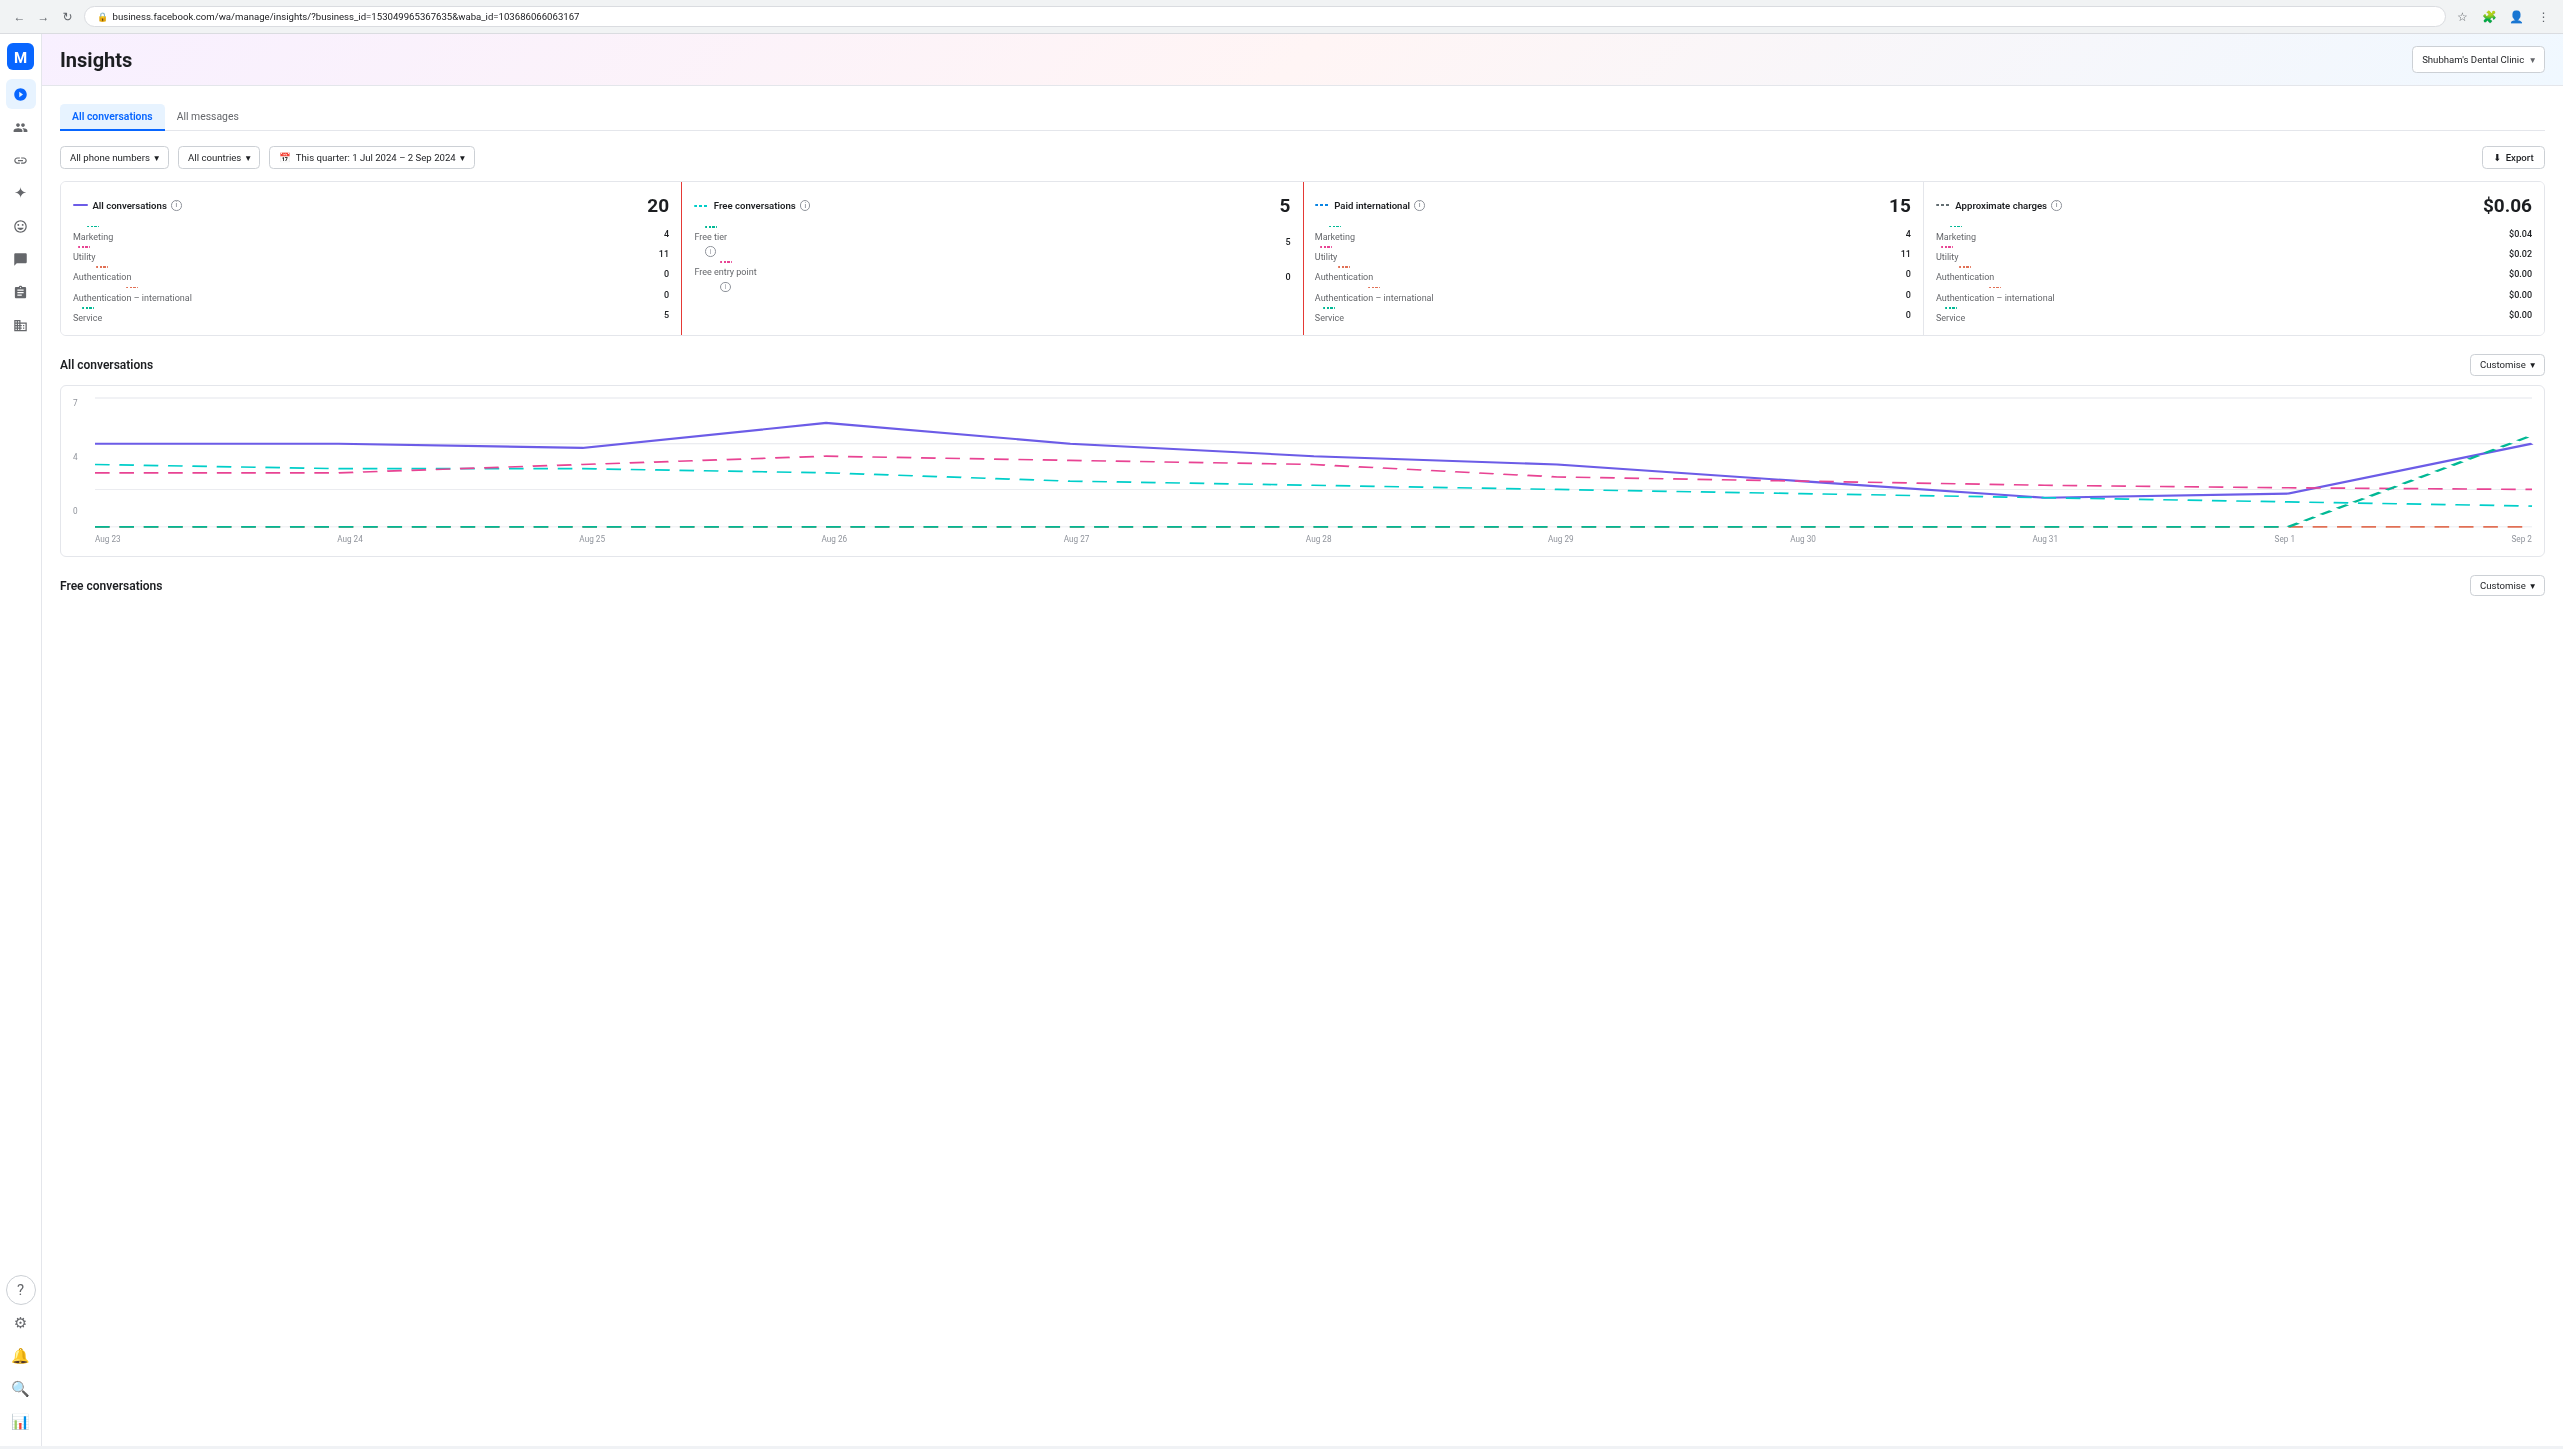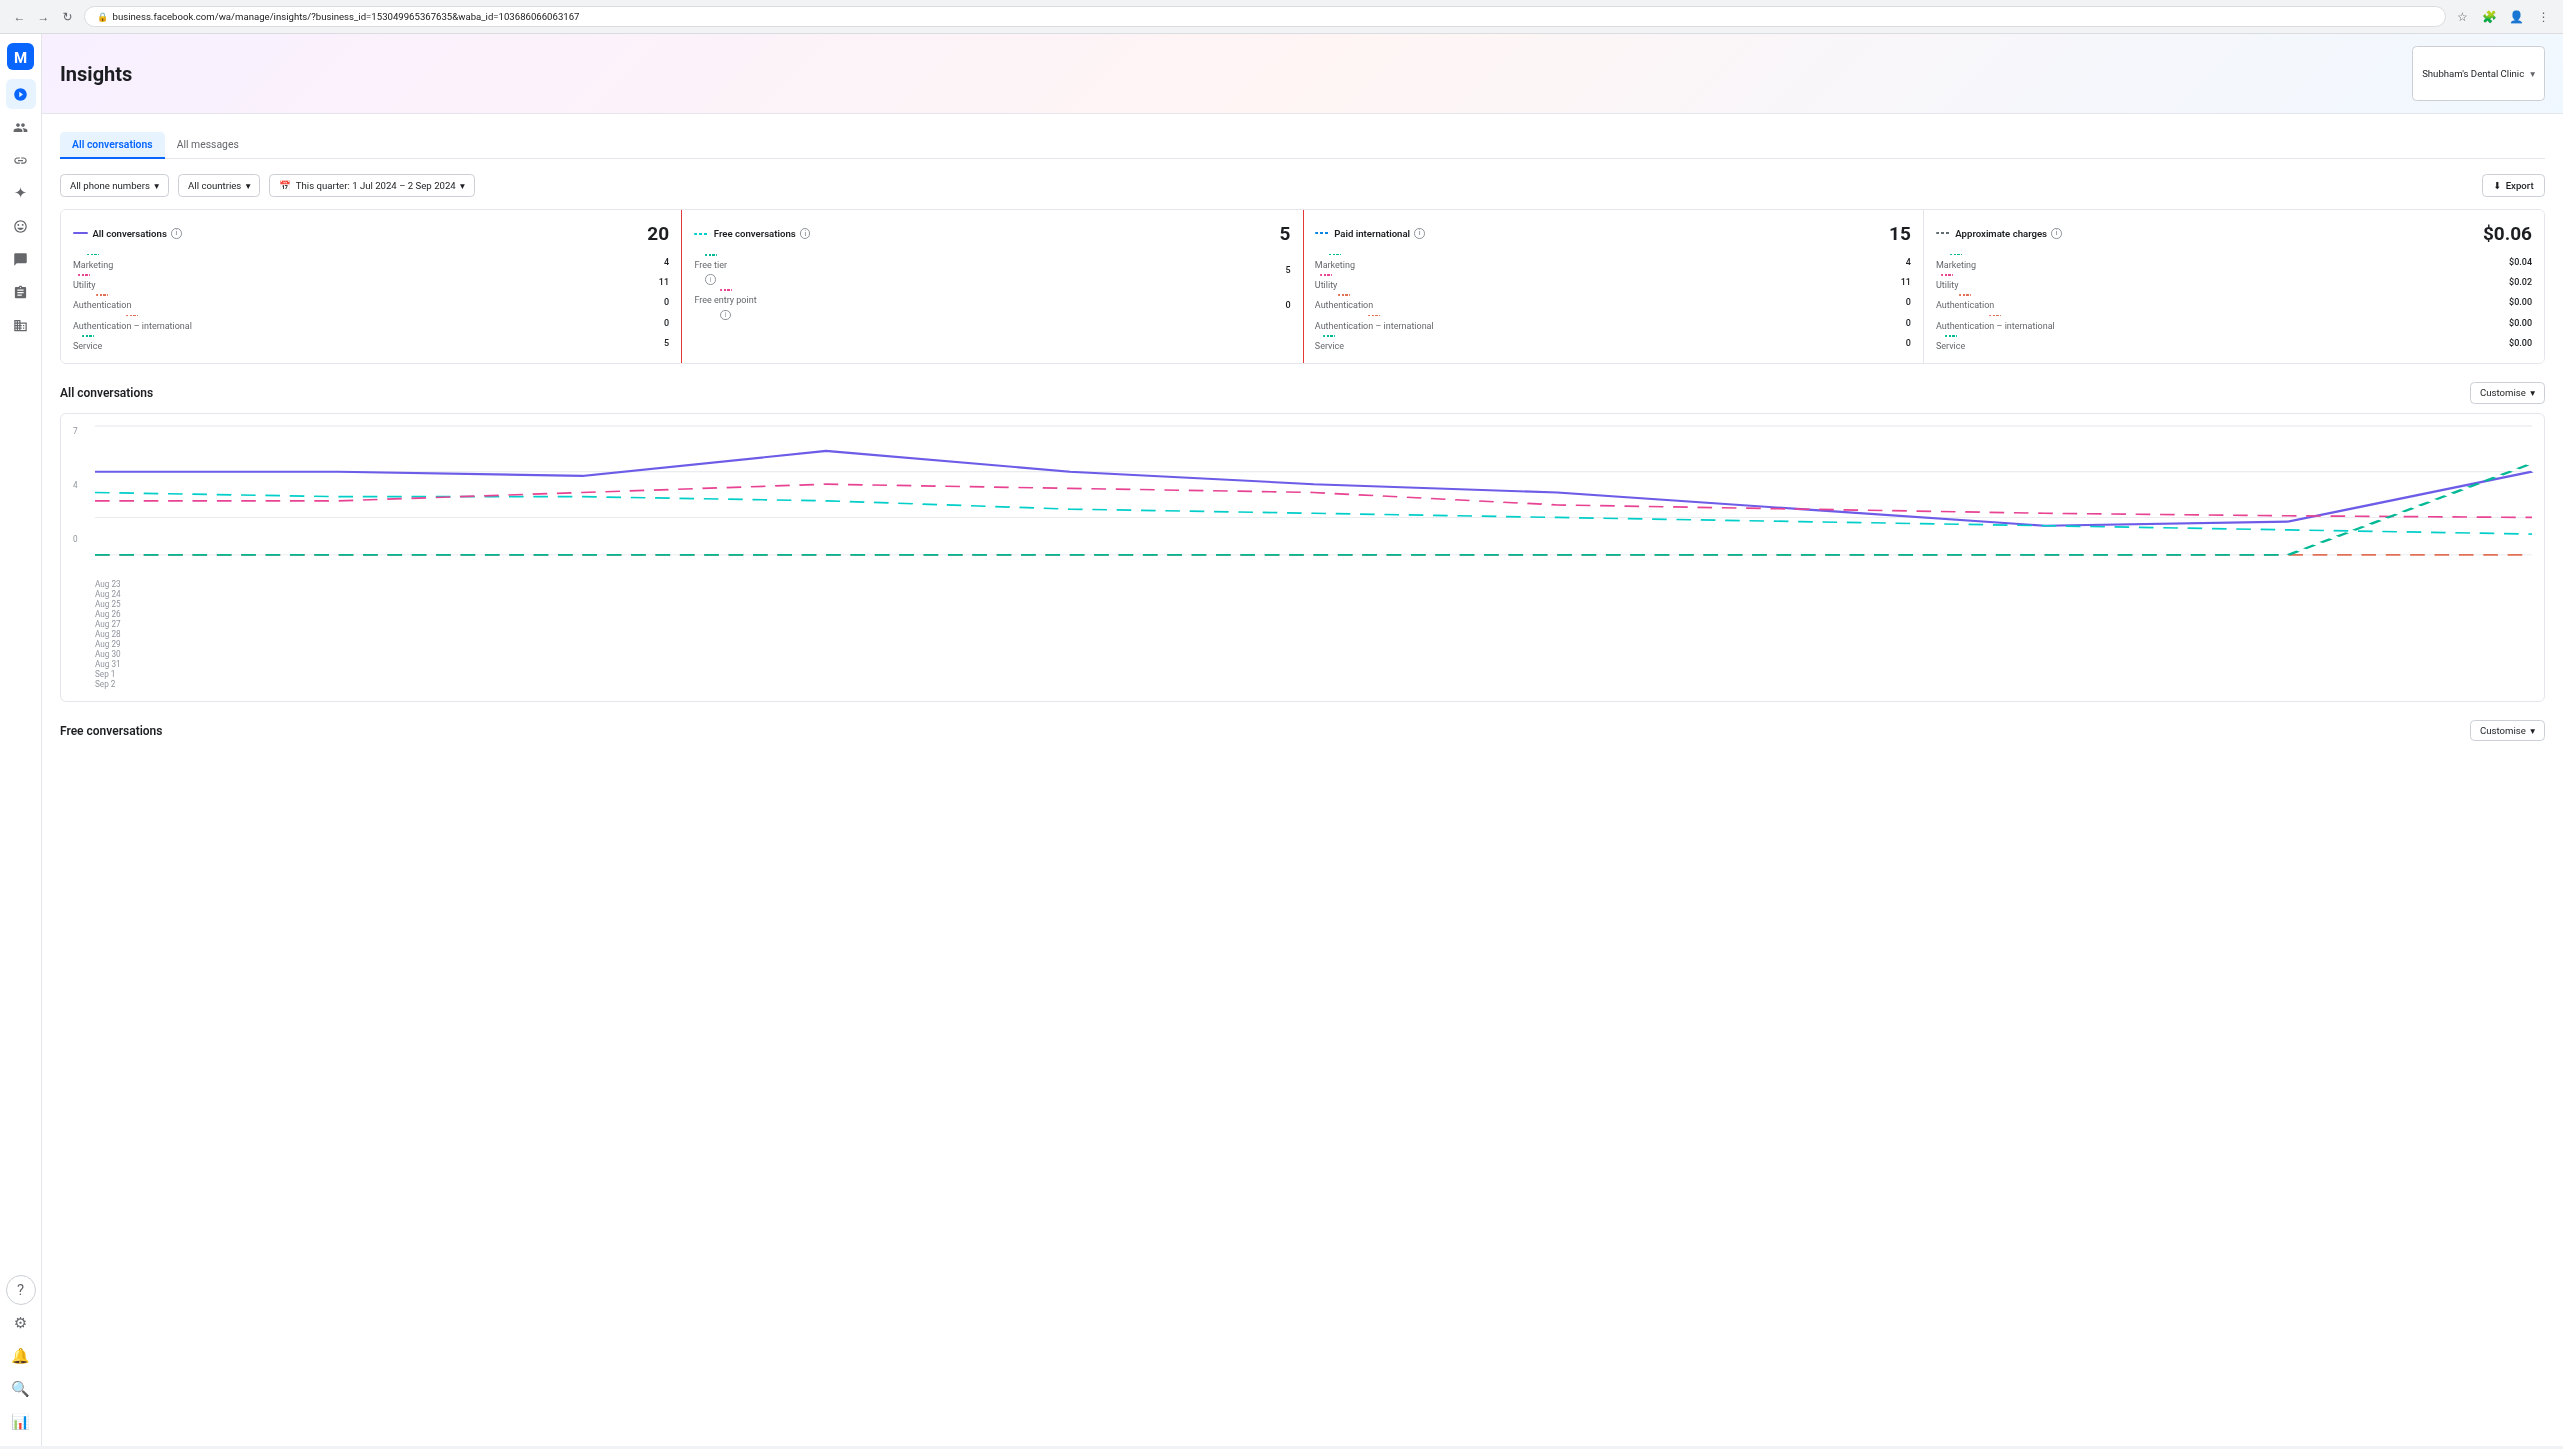--- a/index.html
+++ b/index.html
@@ -24,21 +24,21 @@
     .sidebar-item.active { background: #e7f3ff; color: #0866ff; }
     .sidebar-spacer { flex: 1; }
     .sidebar-bottom { display: flex; flex-direction: column; align-items: center; gap: 3px; }
 
     
     .main-content { flex: 1; overflow-y: auto; background: #fff; }
 
     
     .top-header { padding: 12px 18px; border-bottom: 0.7px solid #e4e6eb; display: flex; align-items: center; justify-content: space-between; background: linear-gradient(135deg, #f8f0ff 0%, #fff5f5 50%, #f0f8ff 100%); }
     .page-title { font-size: 20px; font-weight: 700; color: #1c1e21; }
-    .account-selector { display: flex; align-items: center; gap: 6px; padding: 21px 9px; border: 0.7px solid #ccd0d5; border-radius: 4.4px; cursor: pointer; background: #fff; font-size: 9.6px; }
+    .account-selector { display: flex; align-items: center; gap: 6px; padding: 7px 9px; border: 0.7px solid #ccd0d5; border-radius: 4.4px; cursor: pointer; background: #fff; font-size: 9.6px; }
     .account-selector-arrow { color: #65676b; }
 
     
     .content-area { padding: 18px; }
 
     
     .tabs-container { display: flex; gap: 0; margin-bottom: 15px; border-bottom: 1.5px solid #e4e6eb; }
     .tab { padding: 6px 12px; cursor: pointer; font-size: 10.4px; color: #65676b; border-bottom: 2.2px solid transparent; margin-bottom: -1.5px; }
     .tab.active { color: #0866ff; border-bottom: 2.2px solid #0866ff; font-weight: 600; background: #e7f3ff; border-radius: 4.4px 4.4px 0 0; }
 
@@ -78,21 +78,21 @@
 
     
     .chart-section { margin-bottom: 18px; }
     .chart-header { display: flex; align-items: center; justify-content: space-between; margin-bottom: 9px; }
     .chart-title { font-size: 12px; font-weight: 600; }
     .customise-btn { display: flex; align-items: center; gap: 4.4px; padding: 4.4px 9px; border: 0.7px solid #ccd0d5; border-radius: 4.4px; cursor: pointer; background: #fff; font-size: 9.6px; }
     .chart-container { border: 0.7px solid #e4e6eb; border-radius: 6px; padding: 12px; background: #fff; }
     .chart-area { position: relative; height: 133px; }
     .chart-y-labels { position: absolute; left: 0; top: 0; bottom: 15px; display: flex; flex-direction: column; justify-content: space-between; font-size: 8.2px; color: #90949c; width: 15px; }
     .chart-plot { position: absolute; left: 22px; right: 0; top: 0; bottom: 0; }
-    .chart-x-labels { display: flex; justify-content: space-between; margin-left: 22px; margin-top: 20px; font-size: 8.2px; color: #90949c; flex-direction: column; }
+    .chart-x-labels { display: flex; justify-content: space-between; margin-left: 22px; margin-top: 3px; font-size: 8.2px; color: #90949c; }
     svg.chart-svg { width: 100%; height: 100%; overflow: visible; }
 
     
     .free-conv-section { margin-top: 6px; }
     .free-conv-header { display: flex; align-items: center; justify-content: space-between; }
     .free-conv-title { font-size: 12px; font-weight: 600; }
   </style>
 </head>
 <body>
 

